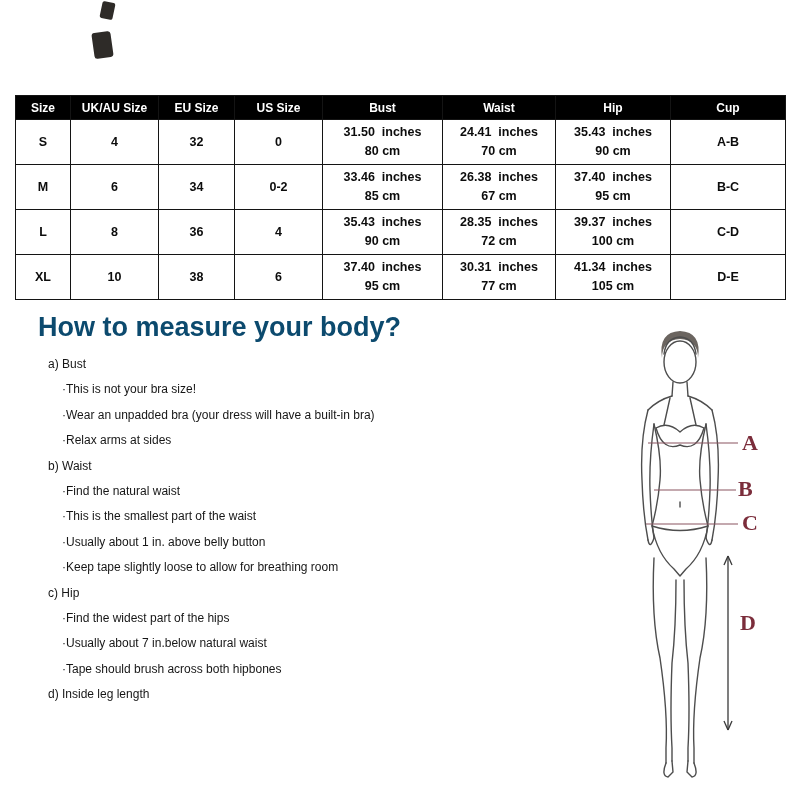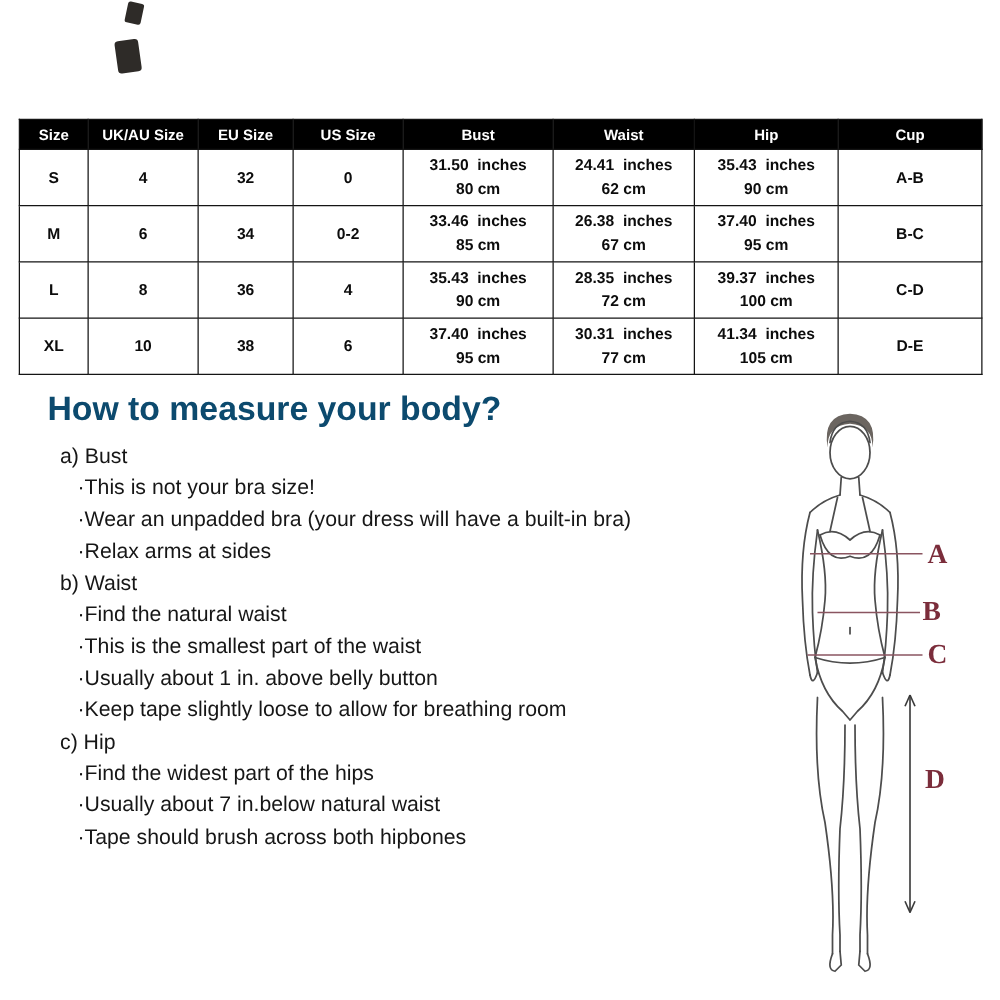--- a/index.html
+++ b/index.html
@@ -14,21 +14,21 @@
   
   table.size-table{position:absolute;left:15px;top:95px;border-collapse:collapse;table-layout:fixed;}
   table.size-table th,table.size-table td{border:1px solid #141414;text-align:center;vertical-align:middle;padding:0;}
   table.size-table thead th{background:#000;color:#fff;font-size:12px;font-weight:bold;height:23px;}
   table.size-table tbody td{font-size:12.5px;font-weight:bold;height:44px;color:#0c0c0c;}
   .mline{white-space:pre;line-height:19px;text-align:center;}
   .c-size{font-size:13px;}
 
   
   .guide-title{position:absolute;left:38px;top:312px;margin:0;font-size:27px;font-weight:bold;color:#0c4a6e;}
-  .guide{position:absolute;left:48px;top:352px;width:540px;font-size:17px;line-height:25.4px;color:#161616;}
+  .guide{position:absolute;left:48px;top:352px;width:540px;font-size:12px;line-height:25.4px;color:#161616;}
   .sec-label{padding-left:0;}
   .sec-item{padding-left:14px;}
 
   
   .figure{position:absolute;left:588px;top:328px;width:185px;height:460px;}
   .flabel{position:absolute;font-family:"Liberation Serif",serif;font-weight:bold;font-size:22px;color:#7b2d3b;}
   .flabel-a{left:742px;top:430px;}
   .flabel-b{left:738px;top:476px;}
   .flabel-c{left:742px;top:510px;}
   .flabel-d{left:740px;top:610px;}
@@ -69,21 +69,21 @@
         <td class="c-size">S</td>
         <td>4</td>
         <td>32</td>
         <td>0</td>
         <td>
           <div class="mline">31.50  inches</div>
           <div class="mline">80 cm</div>
         </td>
         <td>
           <div class="mline">24.41  inches</div>
-          <div class="mline">62 cm</div>
+          <div class="mline">70 cm</div>
         </td>
         <td>
           <div class="mline">35.43  inches</div>
           <div class="mline">90 cm</div>
         </td>
         <td>A-B</td>
       </tr>
       <tr>
         <td class="c-size">M</td>
         <td>6</td>
@@ -153,20 +153,21 @@
     <div class="sec-item">·Relax arms at sides</div>
     <div class="sec-label">b) Waist</div>
     <div class="sec-item">·Find the natural waist</div>
     <div class="sec-item">·This is the smallest part of the waist</div>
     <div class="sec-item">·Usually about 1 in. above belly button</div>
     <div class="sec-item">·Keep tape slightly loose to allow for breathing room</div>
     <div class="sec-label">c) Hip</div>
     <div class="sec-item">·Find the widest part of the hips</div>
     <div class="sec-item">·Usually about 7 in.below natural waist</div>
     <div class="sec-item">·Tape should brush across both hipbones</div>
+    <div class="sec-label">d) Inside leg length</div>
   </div>
 
   <div class="figure">
     <svg width="185" height="460" viewBox="0 0 185 460">
 
       <path d="M74,30 Q70,4 92,3 Q114,4 110,30 Q110,12 92,11 Q74,12 74,30 Z" fill="#6b6560" stroke="none"></path>
       <g fill="none" stroke="#4d4d4d" stroke-width="1.4" stroke-linecap="round" stroke-linejoin="round">
 
         <ellipse cx="92" cy="34" rx="16" ry="21"></ellipse>
         <path d="M76,26 Q78,10 92,9 Q106,10 108,26"></path>

